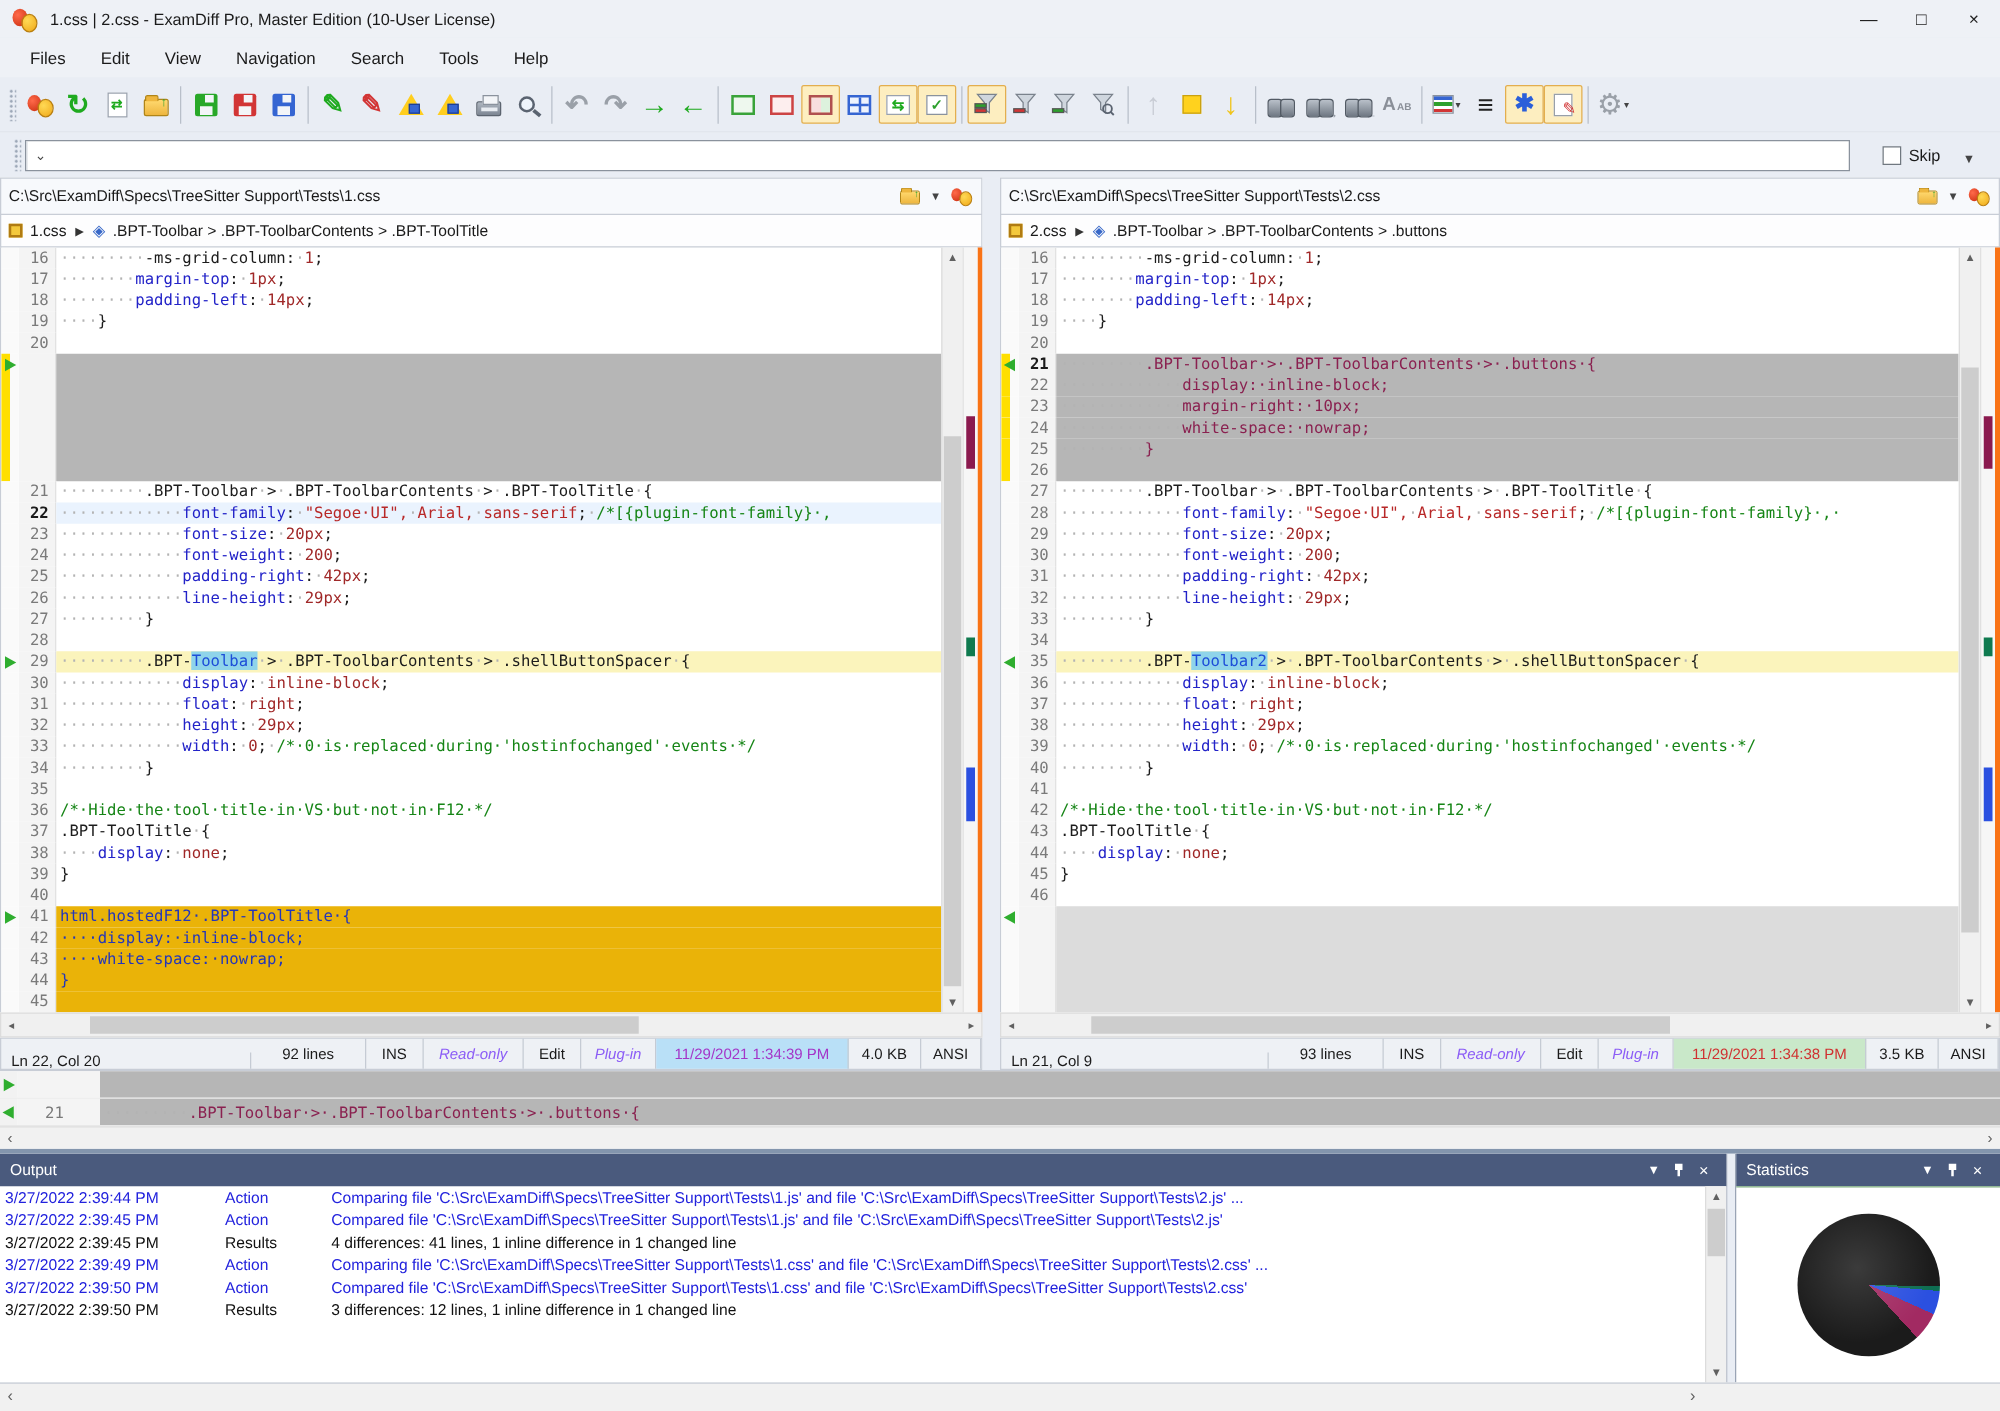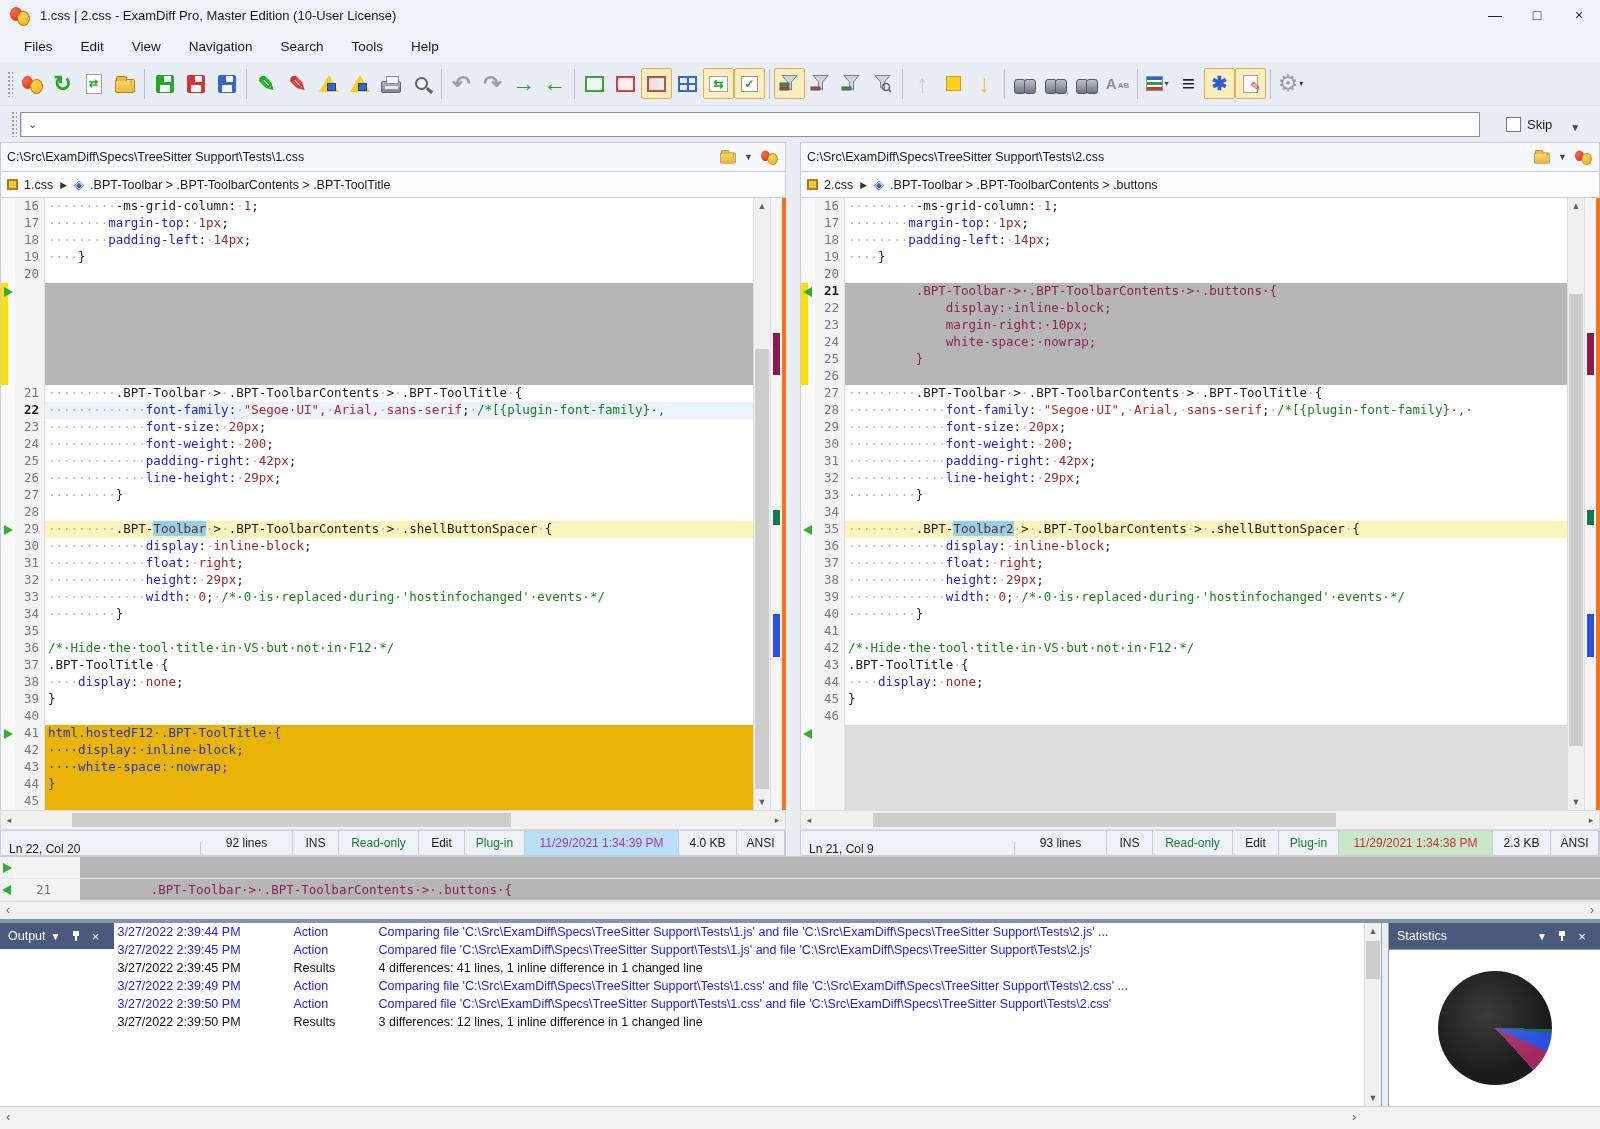--- a/index.html
+++ b/index.html
@@ -113,59 +113,59 @@
   .mk.l { left:2px; border-right:9px solid #2fae2f; border-top:5px solid transparent; border-bottom:5px solid transparent; }
   .num { width:30px; flex:0 0 30px; background:#f4f4f4; color:#7a7a7a; text-align:right; padding-right:5px; border-right:1px solid #e2e2e2; }
   .txt { flex:1; white-space:pre; overflow:hidden; padding-left:3px; }
   .gapfill { flex:1; }
   .fill-med { background:#b6b6b6; } .fill-light { background:#dcdcdc; }
   .bg-add .txt { background:#b6b6b6; } .bg-del .txt { background:#eab308; }
   .bg-chg .txt { background:#fbf4bc; } .bg-cursor .txt { background:#eaf3fe; }
   .cur .num { font-weight:bold; color:#1a1a1a; }
   .sg-w { color:#b3b3b3; } .sg-t { color:#1c1c1c; } .sg-k { color:#2323c8; } .sg-v { color:#a02828; }
   .sg-str { color:#b82828; } .sg-c { color:#168516; }
-  .sg-hi { background:#8fd4ea; color:#7f1d1d; }
+  .sg-hi { background:#8fd4ea; color:#1d4ed8; }
   .sg-del { color:#2336bb; } .sg-add { color:#8a2150; }
 
   .vscroll { width:17px; flex:0 0 17px; background:#f0f0f0; border-left:1px solid #dcdcdc; position:relative; }
   .vscroll .sb-arrow { position:absolute; left:0; width:100%; height:16px; display:flex; align-items:center; justify-content:center; color:#606060; font-size:9px; }
   .vscroll .up { top:0; } .vscroll .down { bottom:0; }
   .vthumb { position:absolute; left:1px; right:1px; background:#cdcdcd; }
   .diffmap { width:12px; flex:0 0 12px; background:#f6f6f6; border-left:1px solid #e0e0e0; position:relative; }
   .dm-mark { position:absolute; left:2px; right:2px; }
 
   .pane-hscroll { height:20px; background:#f0f0f0; border:1px solid #dcdcdc; position:relative; }
   .pane-hscroll .sb-arrow { position:absolute; top:0; height:100%; width:16px; display:flex; align-items:center; justify-content:center; color:#606060; font-size:9px; }
   .pane-hscroll .lft { left:0; } .pane-hscroll .rgt { right:0; }
   .hthumb { position:absolute; top:2px; bottom:2px; background:#cdcdcd; }
 
   .statusbar { height:26px; background:#eef1f5; border:1px solid #c8cdd6; display:flex; align-items:stretch; font-size:12px; }
   .st-cell { display:flex; align-items:center; justify-content:center; border-right:1px solid #c5cbd4; padding:0 4px; white-space:nowrap; overflow:hidden; }
   .st-cell.first { justify-content:flex-start; padding-left:8px;margin-top:11px; }
-  .st-cell.dim { color:#15803d; }
+  .st-cell.dim { color:#8b5cf6;font-style:italic; }
   .st-cell.time-old { background:#b9e0f7; color:#a435c8; }
   .st-cell.time-new { background:#c9e8c9; color:#d03030; }
 
   
   .preview { flex:0 0 auto; background:#fff; border-top:1px solid #c8cdd6; }
   .pv-row { display:flex; height:22px; font-family:"DejaVu Sans Mono","Liberation Mono",monospace; font-size:12.5px; align-items:stretch; border-bottom:1px solid #e8e8e8; }
   .pv-row .mkcol { background:#f2f2f2; }
   .pv-row .mk { top:6px; }
   .pv-num { width:66px; flex:0 0 66px; background:#f4f4f4; color:#7a7a7a; display:flex; align-items:center; padding-left:22px; }
   .pv-txt { flex:1; white-space:pre; overflow:hidden; display:flex; align-items:center; padding-left:3px; }
   .pv-fill-med { background:#b6b6b6; } .pv-bg-add { background:#b6b6b6; }
   .pv-hscroll { height:18px; background:#f1f1f1; border-top:1px solid #ddd; position:relative; }
   .pv-hscroll .a { position:absolute; top:1px; color:#606060; font-size:12px; }
   .pv-hscroll .al { left:6px; } .pv-hscroll .ar { right:6px; }
 
   .mid-divider { height:4px; background:#8395ad; flex:0 0 auto; }
 
   
   .bottom { flex:1; display:flex; min-height:0; }
-  .output-panel { width:1382px; display:flex; flex-direction:row; background:#fff; border-right:1px solid #9aa4b5; }
+  .output-panel { width:1382px; display:flex; flex-direction:column; background:#fff; border-right:1px solid #9aa4b5; }
   .panel-head { height:26px; background:#4a5a7d; color:#fff; display:flex; align-items:center; padding:0 8px; font-size:12.5px; flex:0 0 auto; }
   .panel-head .ph-title { flex:1; }
   .ph-btn { width:20px; display:flex; align-items:center; justify-content:center; color:#fff; font-size:10px; }
   .ph-btn svg { display:block; }
   .output-body { flex:1; display:flex; min-height:0; }
   .out-rows { flex:1; overflow:hidden; font-size:12.5px; }
   .out-row { display:flex; height:18px; align-items:center; white-space:nowrap; }
   .out-row.action { color:#2222dd; } .out-row.results { color:#111; }
   .out-time { width:180px; flex:0 0 180px; padding-left:4px; }
   .out-kind { width:85px; flex:0 0 85px; }
@@ -819,21 +819,21 @@
       <div class="hthumb" style="left: calc(7% + 16px); width: 58%;"></div>
         </div>
       <div class="statusbar" id="status-right">
           <div class="st-cell first" style="flex: 1 1 0%;">Ln 21, Col 9</div>
           <div class="st-cell" style="width: 92px; flex: 0 0 92px;">93 lines</div>
           <div class="st-cell" style="width: 46px; flex: 0 0 46px;">INS</div>
           <div class="st-cell dim" style="width: 80px; flex: 0 0 80px;">Read-only</div>
           <div class="st-cell" style="width: 46px; flex: 0 0 46px;">Edit</div>
           <div class="st-cell dim" style="width: 60px; flex: 0 0 60px;">Plug-in</div>
           <div class="st-cell time-new" style="width: 154px; flex: 0 0 154px;">11/29/2021 1:34:38 PM</div>
-          <div class="st-cell" style="width: 58px; flex: 0 0 58px;">2.3 KB</div>
+          <div class="st-cell" style="width: 58px; flex: 0 0 58px;">3.5 KB</div>
           <div class="st-cell" style="width: 48px; flex: 0 0 48px;">ANSI</div>
         </div>
     </div>
   </div>
 
   <div class="preview" id="preview">
       <div class="pv-row">
         <span class="mkcol">
           <span class="mk r"></span>
         </span>

